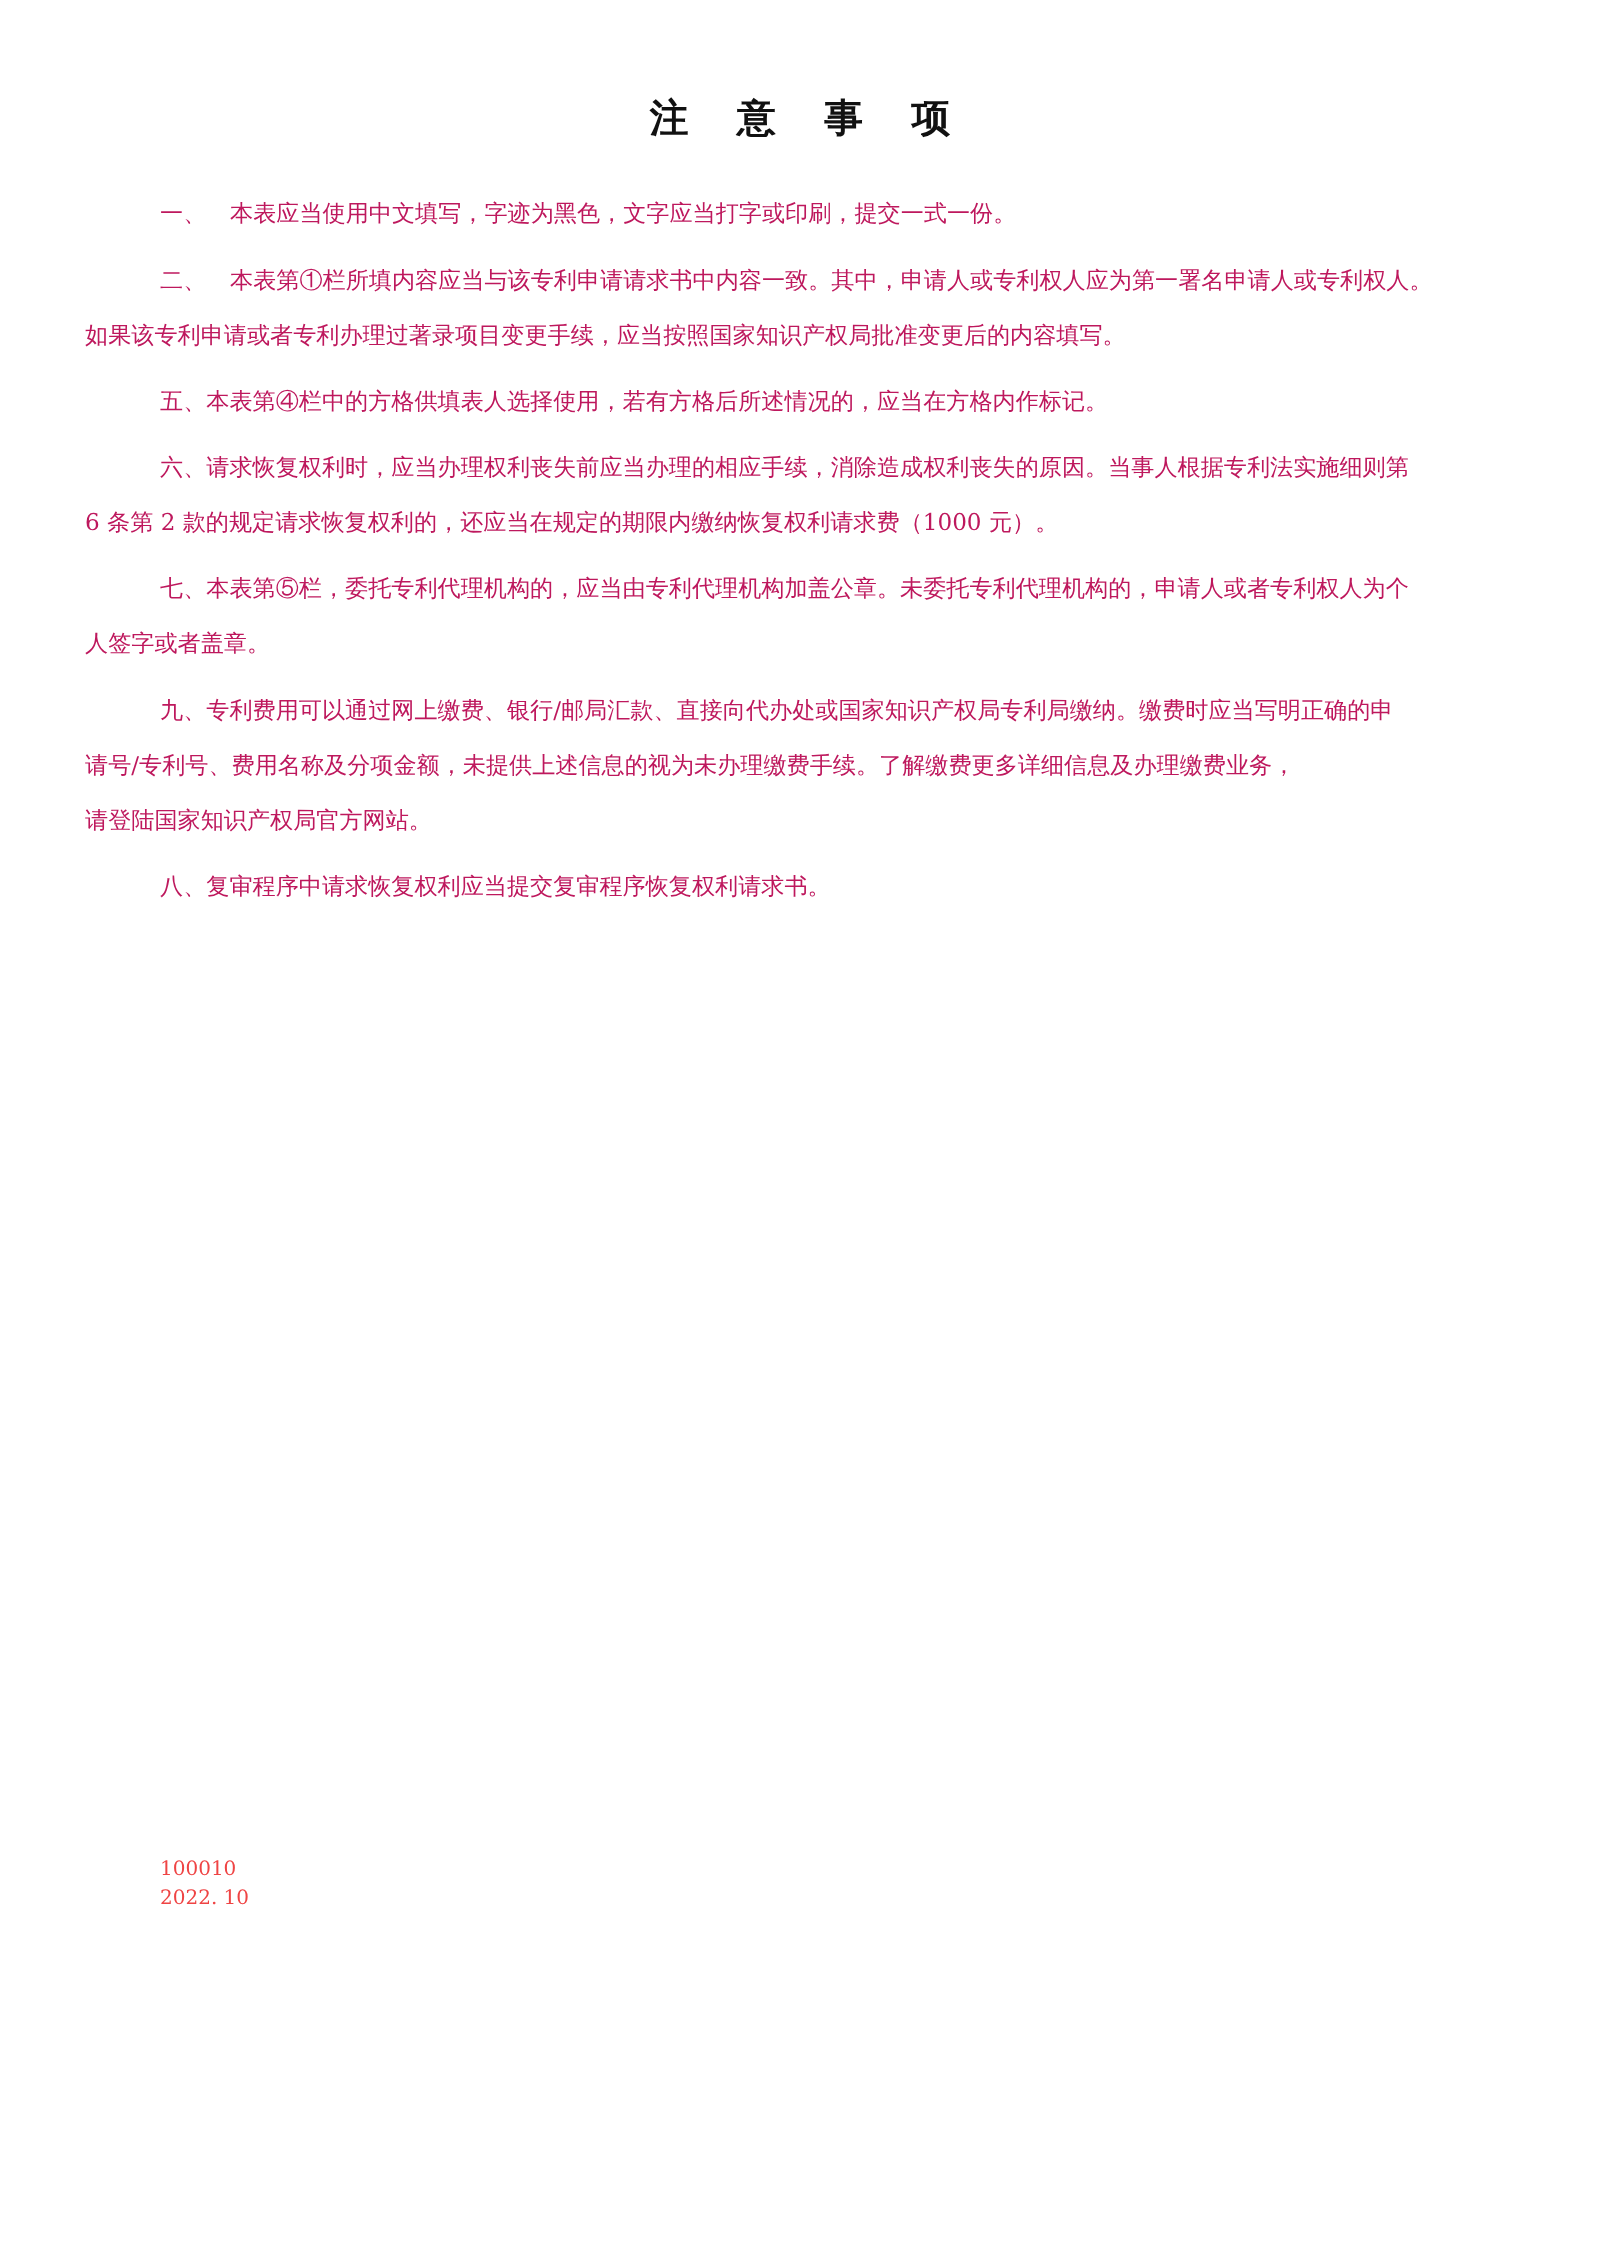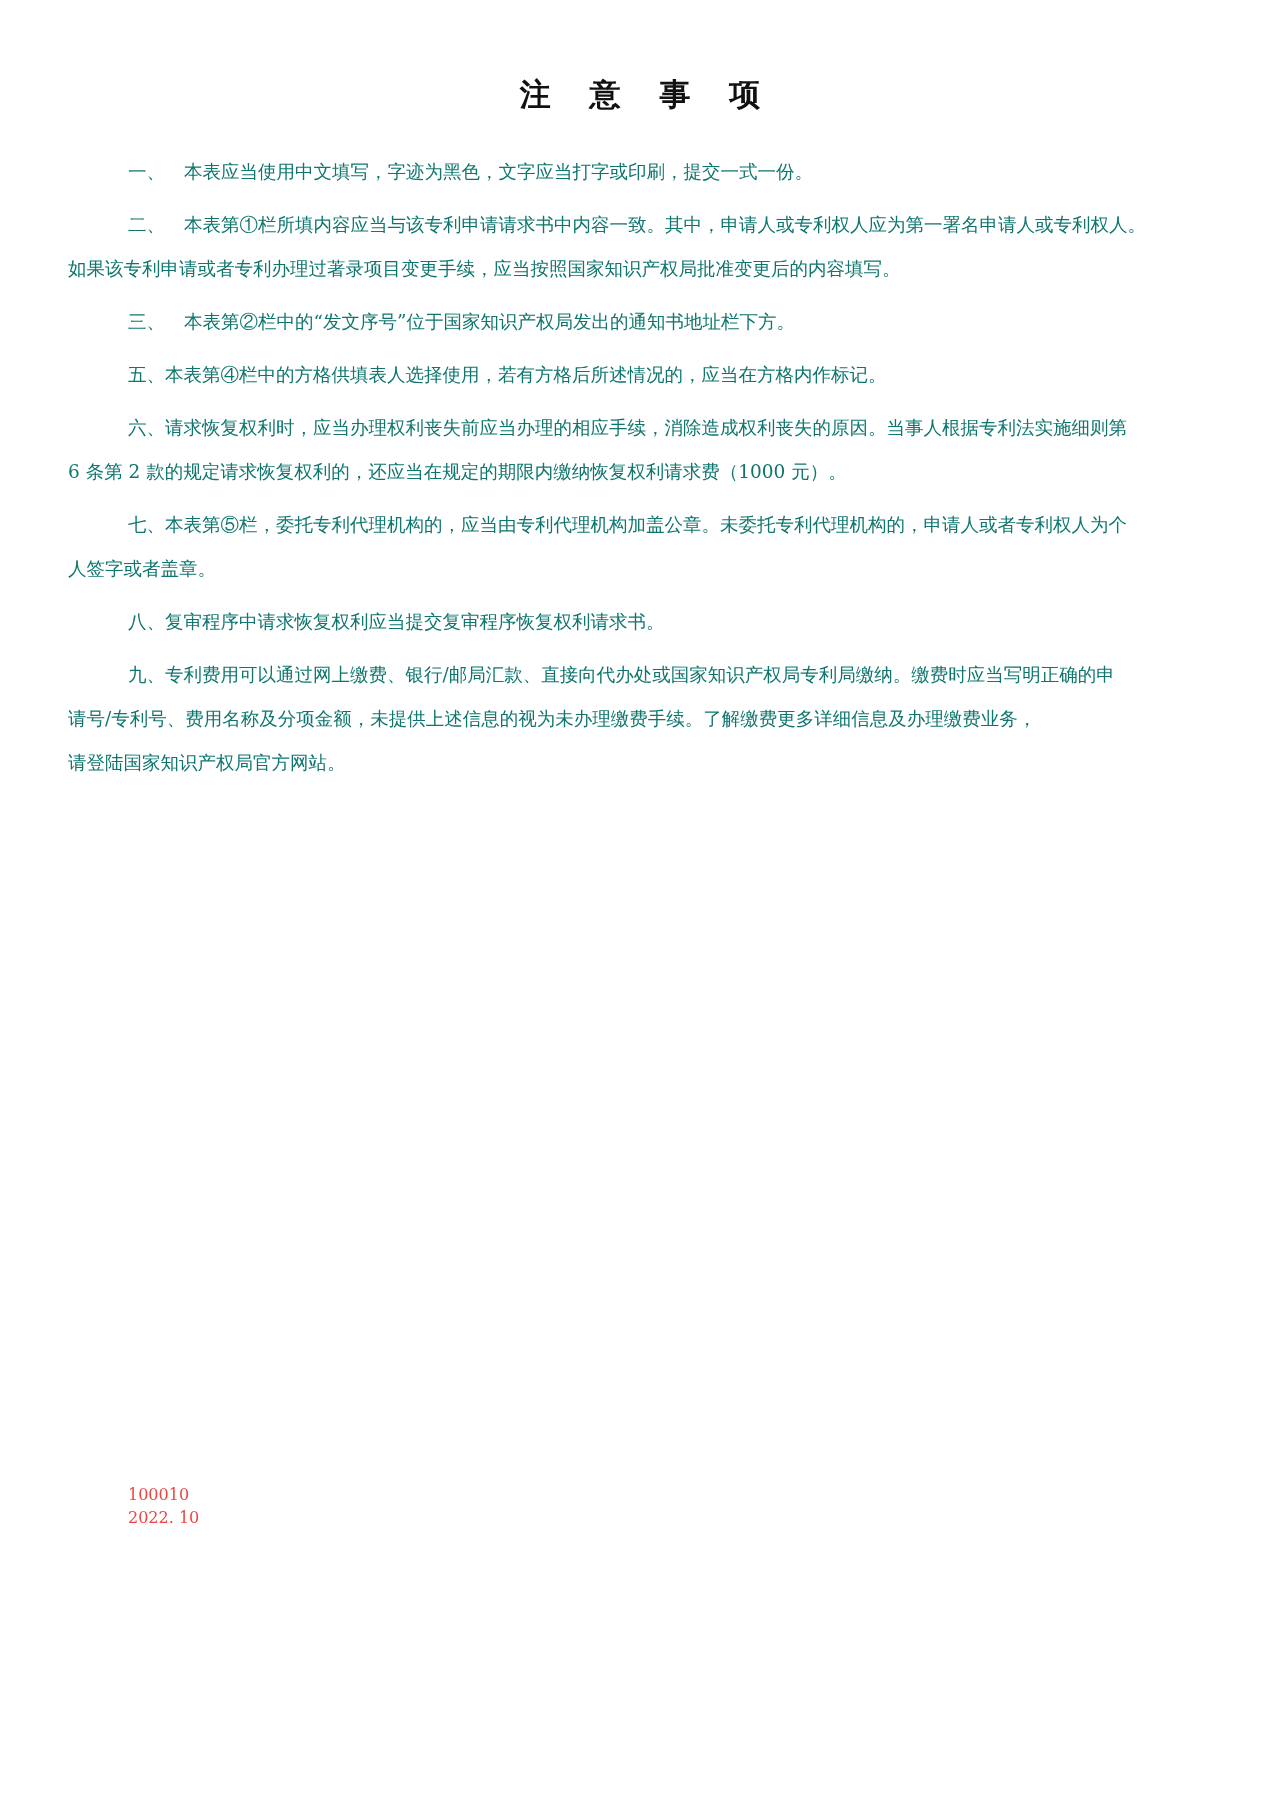--- a/index.html
+++ b/index.html
@@ -35,21 +35,21 @@
     margin-top: 34px;
   }
   .note-item {
     position: relative;
     margin: 0 0 9px 0;
     padding: 0;
   }
   .note-line {
     font-size: 18.5px;
     line-height: 44px;
-    color: #0f766e;
+    color: #be185d;
     white-space: nowrap;
   }
   
   .note-line.first {
     padding-left: 128px;
   }
   
   .note-line.cont {
     padding-left: 68px;
   }
@@ -81,40 +81,37 @@
 
   <ol class="notes">
       <li class="note-item">
         <div class="note-line first wide-marker"><span class="marker">一、</span><span>本表应当使用中文填写，字迹为黑色，文字应当打字或印刷，提交一式一份。</span></div>
       </li>
       <li class="note-item">
         <div class="note-line first wide-marker"><span class="marker">二、</span><span>本表第①栏所填内容应当与该专利申请请求书中内容一致。其中，申请人或专利权人应为第一署名申请人或专利权人。</span></div>
         <div class="note-line cont"><span>如果该专利申请或者专利办理过著录项目变更手续，应当按照国家知识产权局批准变更后的内容填写。</span></div>
       </li>
       <li class="note-item">
-        <div class="note-line first wide-marker"><span class="marker">三、</span><span>本表第②栏中的“发文序号”位于国家知识产权局发出的通知书地址栏下方。</span></div>
-      </li>
-      <li class="note-item">
         <div class="note-line first"><span class="marker">五、</span><span>本表第④栏中的方格供填表人选择使用，若有方格后所述情况的，应当在方格内作标记。</span></div>
       </li>
       <li class="note-item">
         <div class="note-line first"><span class="marker">六、</span><span>请求恢复权利时，应当办理权利丧失前应当办理的相应手续，消除造成权利丧失的原因。当事人根据专利法实施细则第</span></div>
         <div class="note-line cont"><span>6 条第 2 款的规定请求恢复权利的，还应当在规定的期限内缴纳恢复权利请求费（1000 元）。</span></div>
       </li>
       <li class="note-item">
         <div class="note-line first"><span class="marker">七、</span><span>本表第⑤栏，委托专利代理机构的，应当由专利代理机构加盖公章。未委托专利代理机构的，申请人或者专利权人为个</span></div>
         <div class="note-line cont"><span>人签字或者盖章。</span></div>
       </li>
       <li class="note-item">
-        <div class="note-line first"><span class="marker">八、</span><span>复审程序中请求恢复权利应当提交复审程序恢复权利请求书。</span></div>
-      </li>
-      <li class="note-item">
         <div class="note-line first"><span class="marker">九、</span><span>专利费用可以通过网上缴费、银行/邮局汇款、直接向代办处或国家知识产权局专利局缴纳。缴费时应当写明正确的申</span></div>
         <div class="note-line cont"><span>请号/专利号、费用名称及分项金额，未提供上述信息的视为未办理缴费手续。了解缴费更多详细信息及办理缴费业务，</span></div>
         <div class="note-line cont"><span>请登陆国家知识产权局官方网站。</span></div>
+      </li>
+      <li class="note-item">
+        <div class="note-line first"><span class="marker">八、</span><span>复审程序中请求恢复权利应当提交复审程序恢复权利请求书。</span></div>
       </li>
     </ol>
 
   <div class="footer">
     <div>100010</div>
     <div>2022. 10</div>
   </div>
 
 </div>
 

